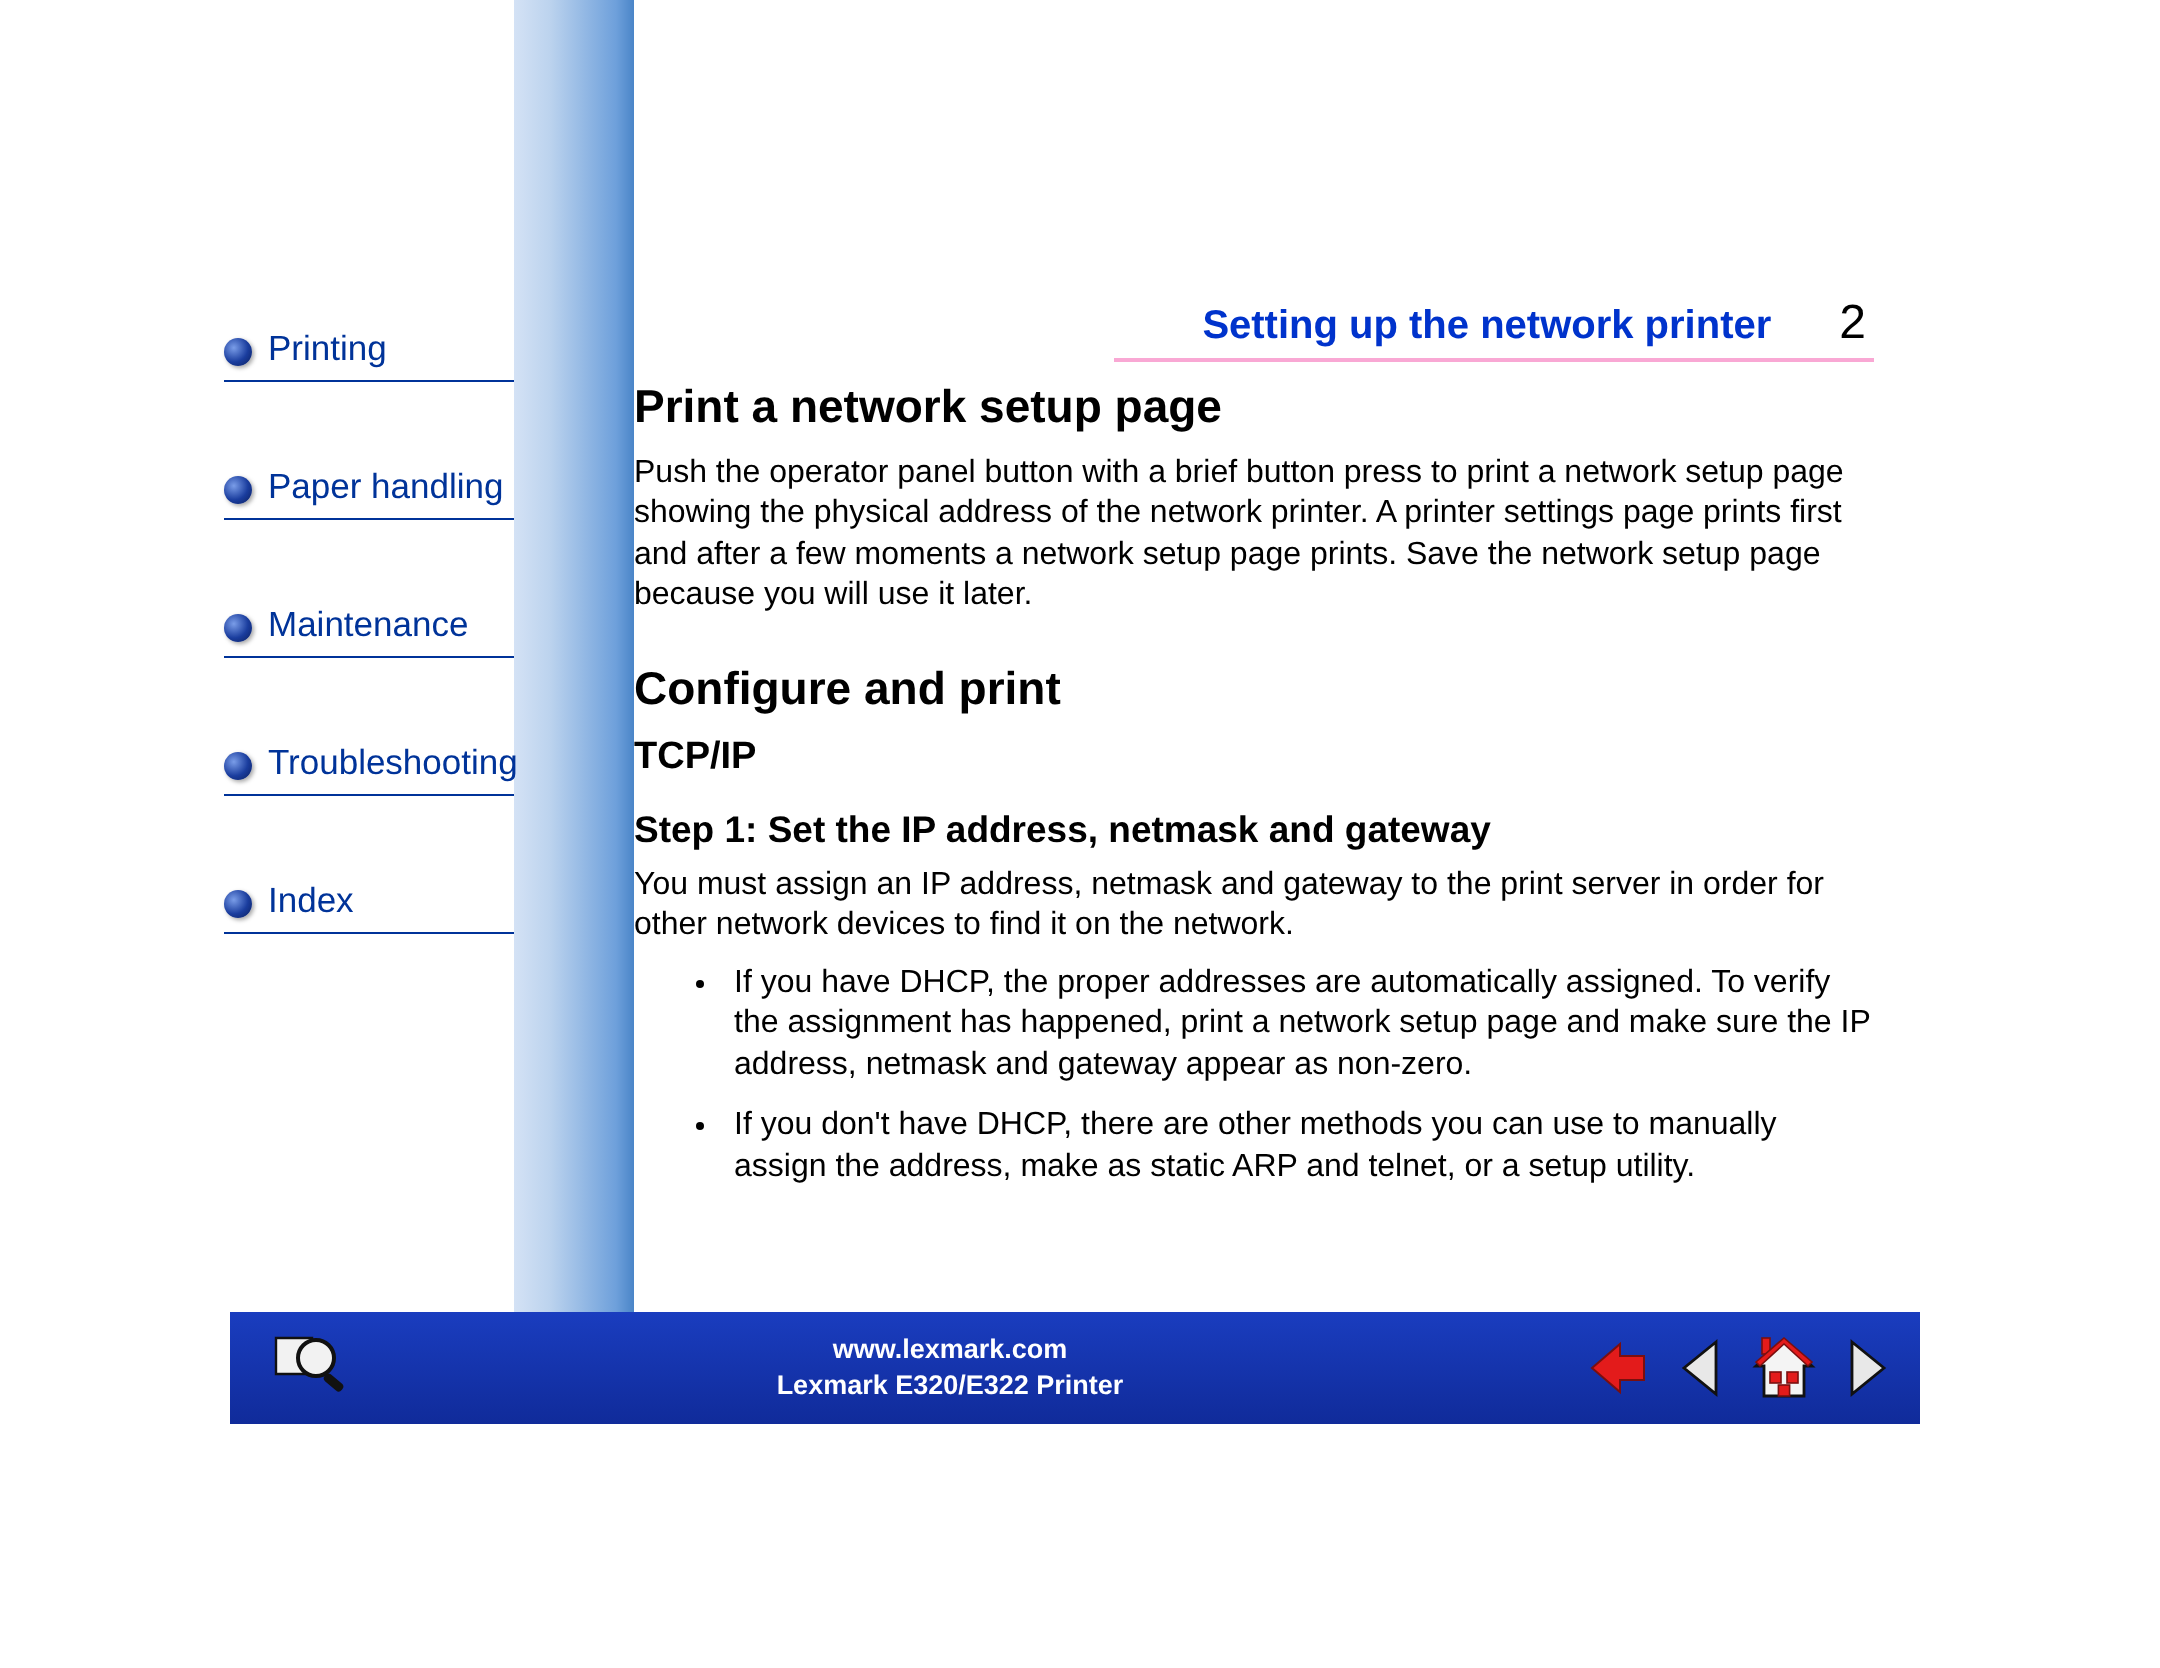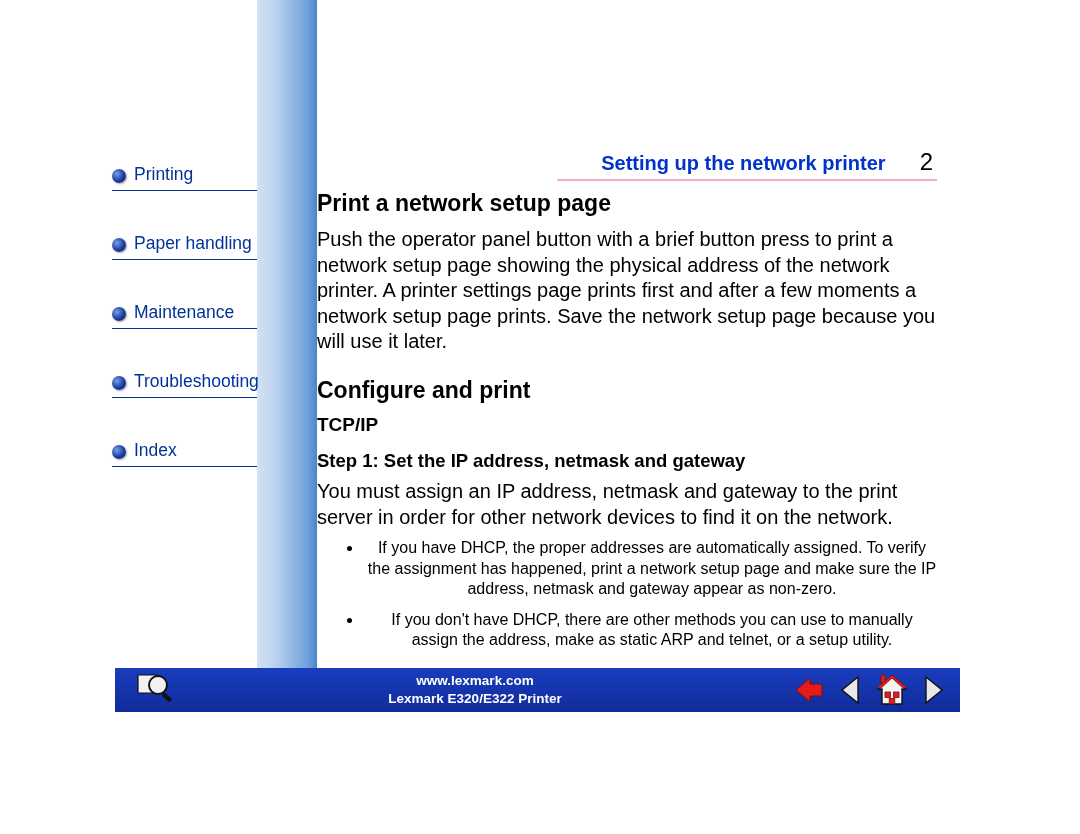--- a/index.html
+++ b/index.html
@@ -83,52 +83,51 @@
     padding-right: 4px;
   }
   h1.page-title {
     font-size: 23px;
     font-weight: bold;
     margin-top: 40px;
     margin-bottom: 10px;
   }
   h1.page-title.second { margin-top: 22px; }
   .body-text {
-    font-size: 20px;
+    font-size: 16px;
     line-height: 1.28;
     margin-bottom: 4px;
   }
   h3.sub {
     font-size: 19px;
     font-weight: bold;
     margin-top: 10px;
     margin-bottom: 14px;
   }
   h4.step {
     font-size: 18.5px;
     font-weight: bold;
     margin-bottom: 7px;
   }
   ul.bullets {
     margin-left: 46px;
     margin-top: 8px;
-    text-align: center;
   }
   ul.bullets li {
     font-size: 16px;
     line-height: 1.28;
     margin-bottom: 10px;
     padding-left: 4px;
   }
   .footer-bar {
     position: absolute;
     left: 115px;
     bottom: 122px;
     width: 845px;
-    height: 44px;
+    height: 56px;
     background: linear-gradient(180deg, #1a3dbf 0%, #102b9a 100%);
     display: flex;
     align-items: center;
   }
   .footer-mag {
     width: 80px;
     height: 44px;
     display: flex;
     align-items: center;
     justify-content: center;

